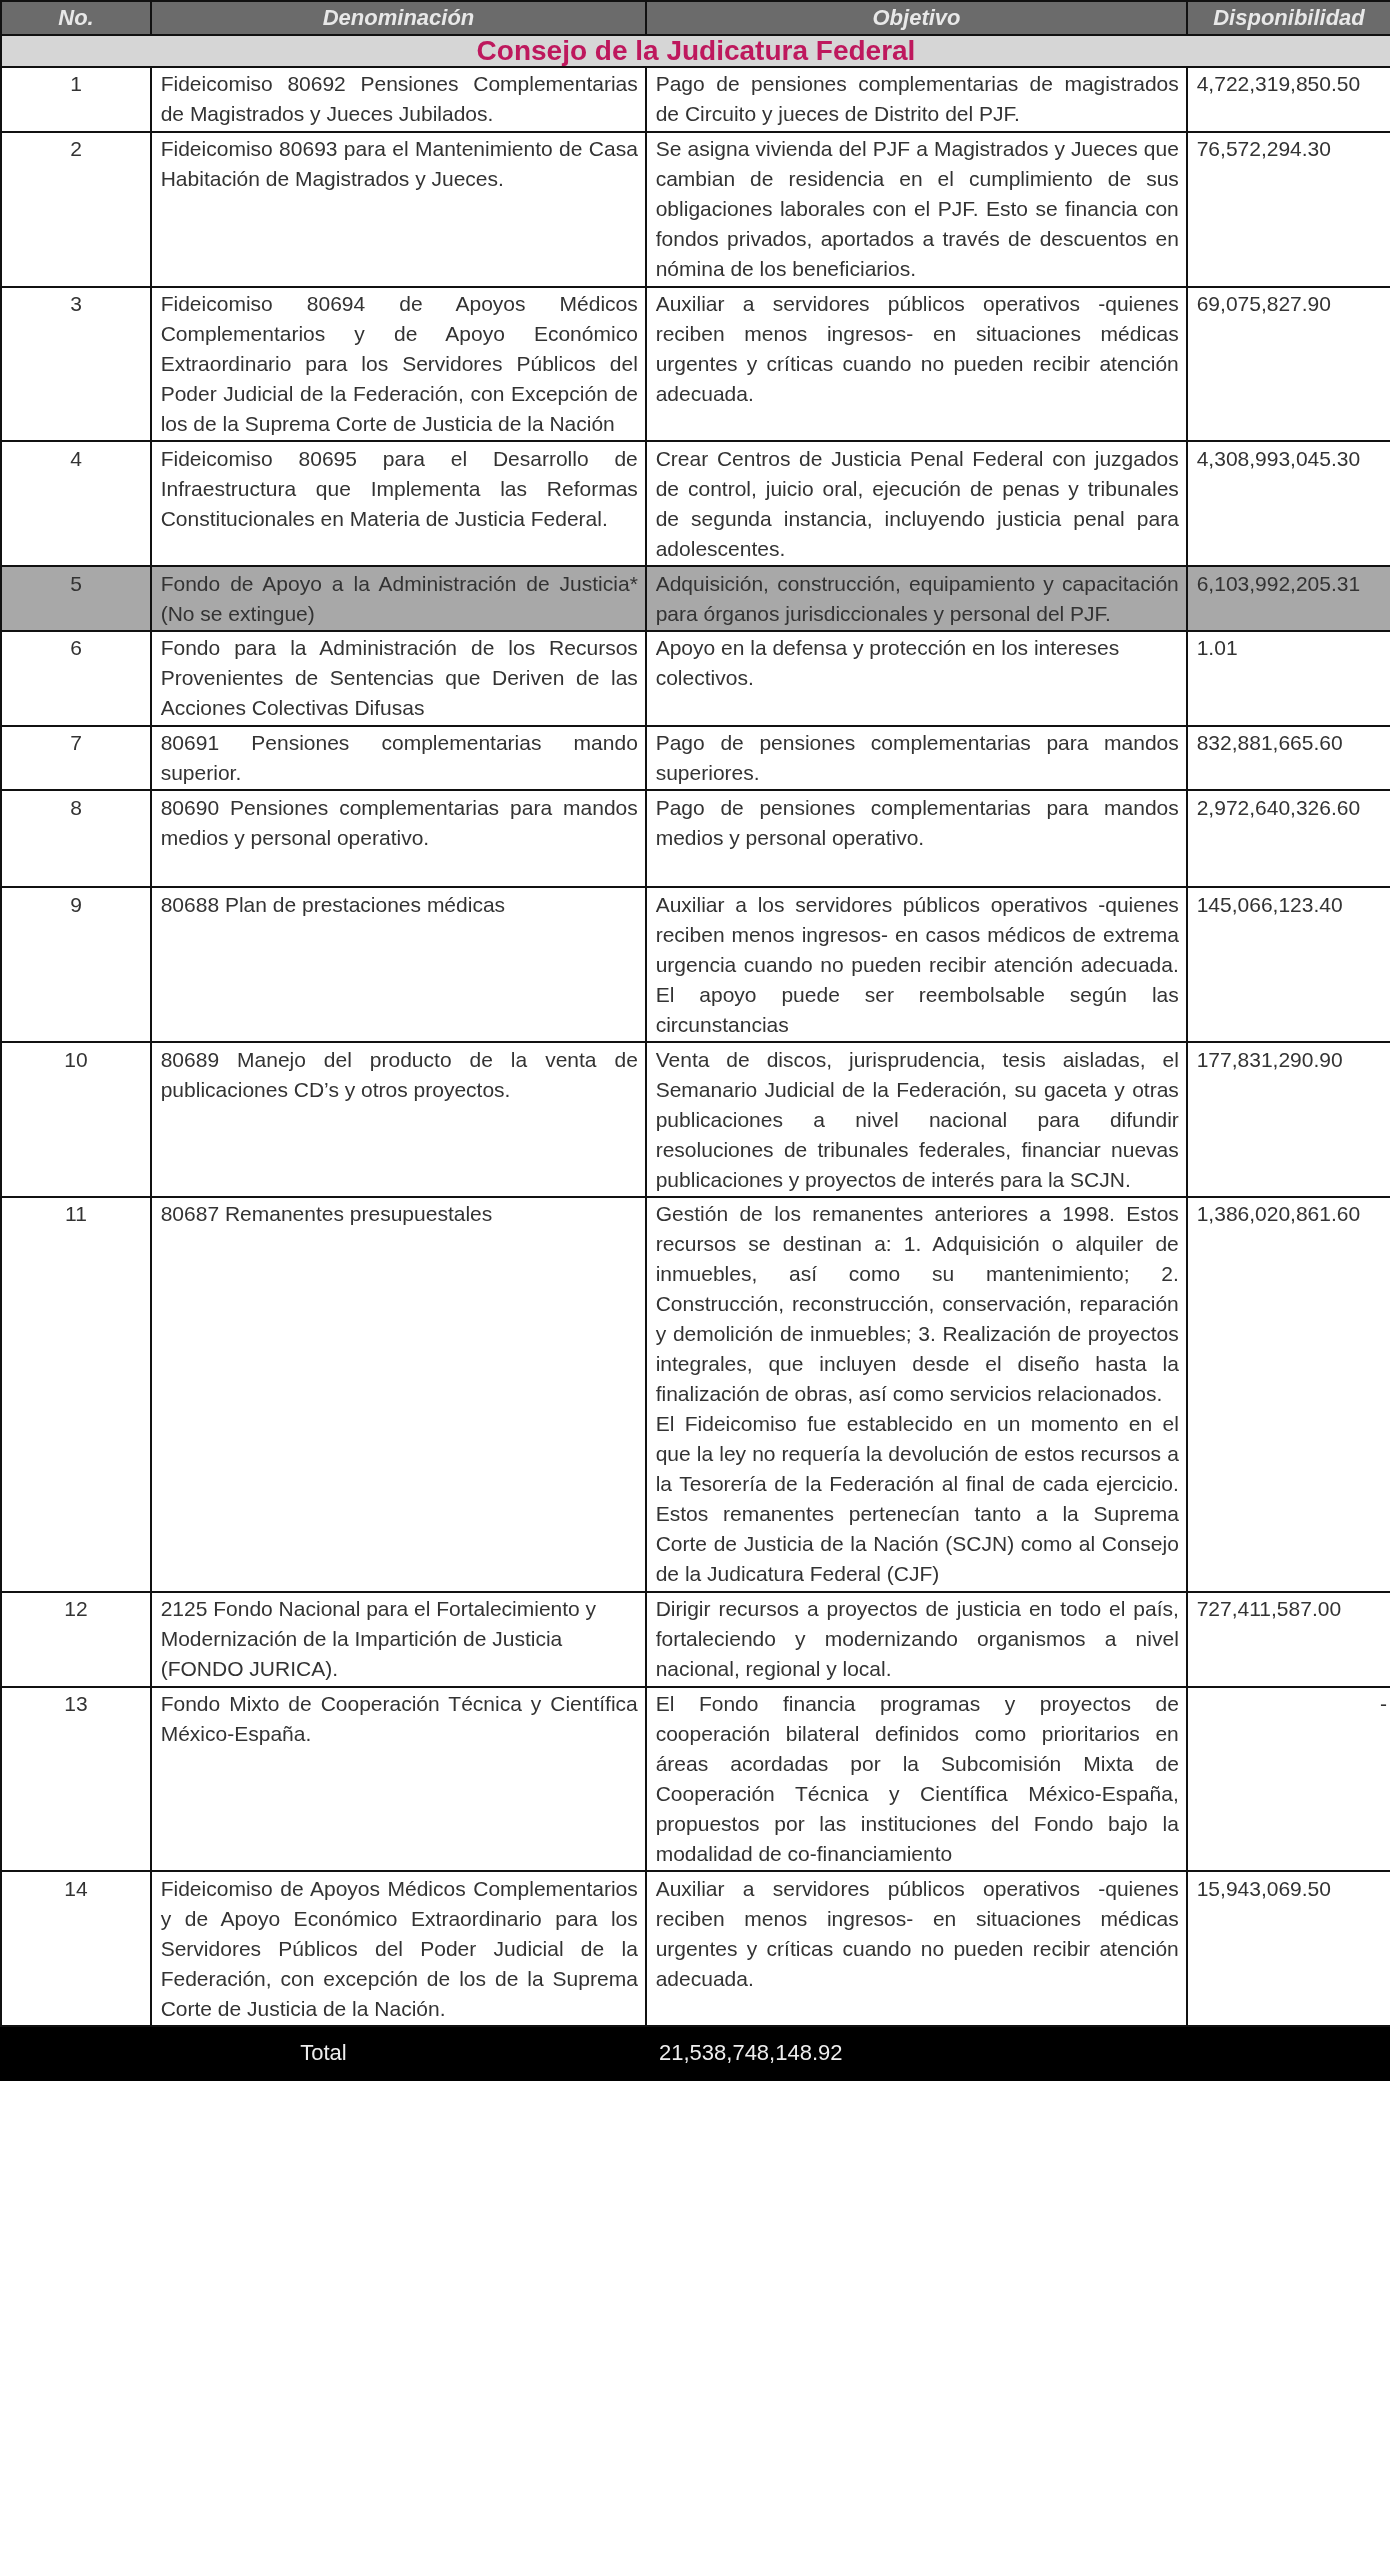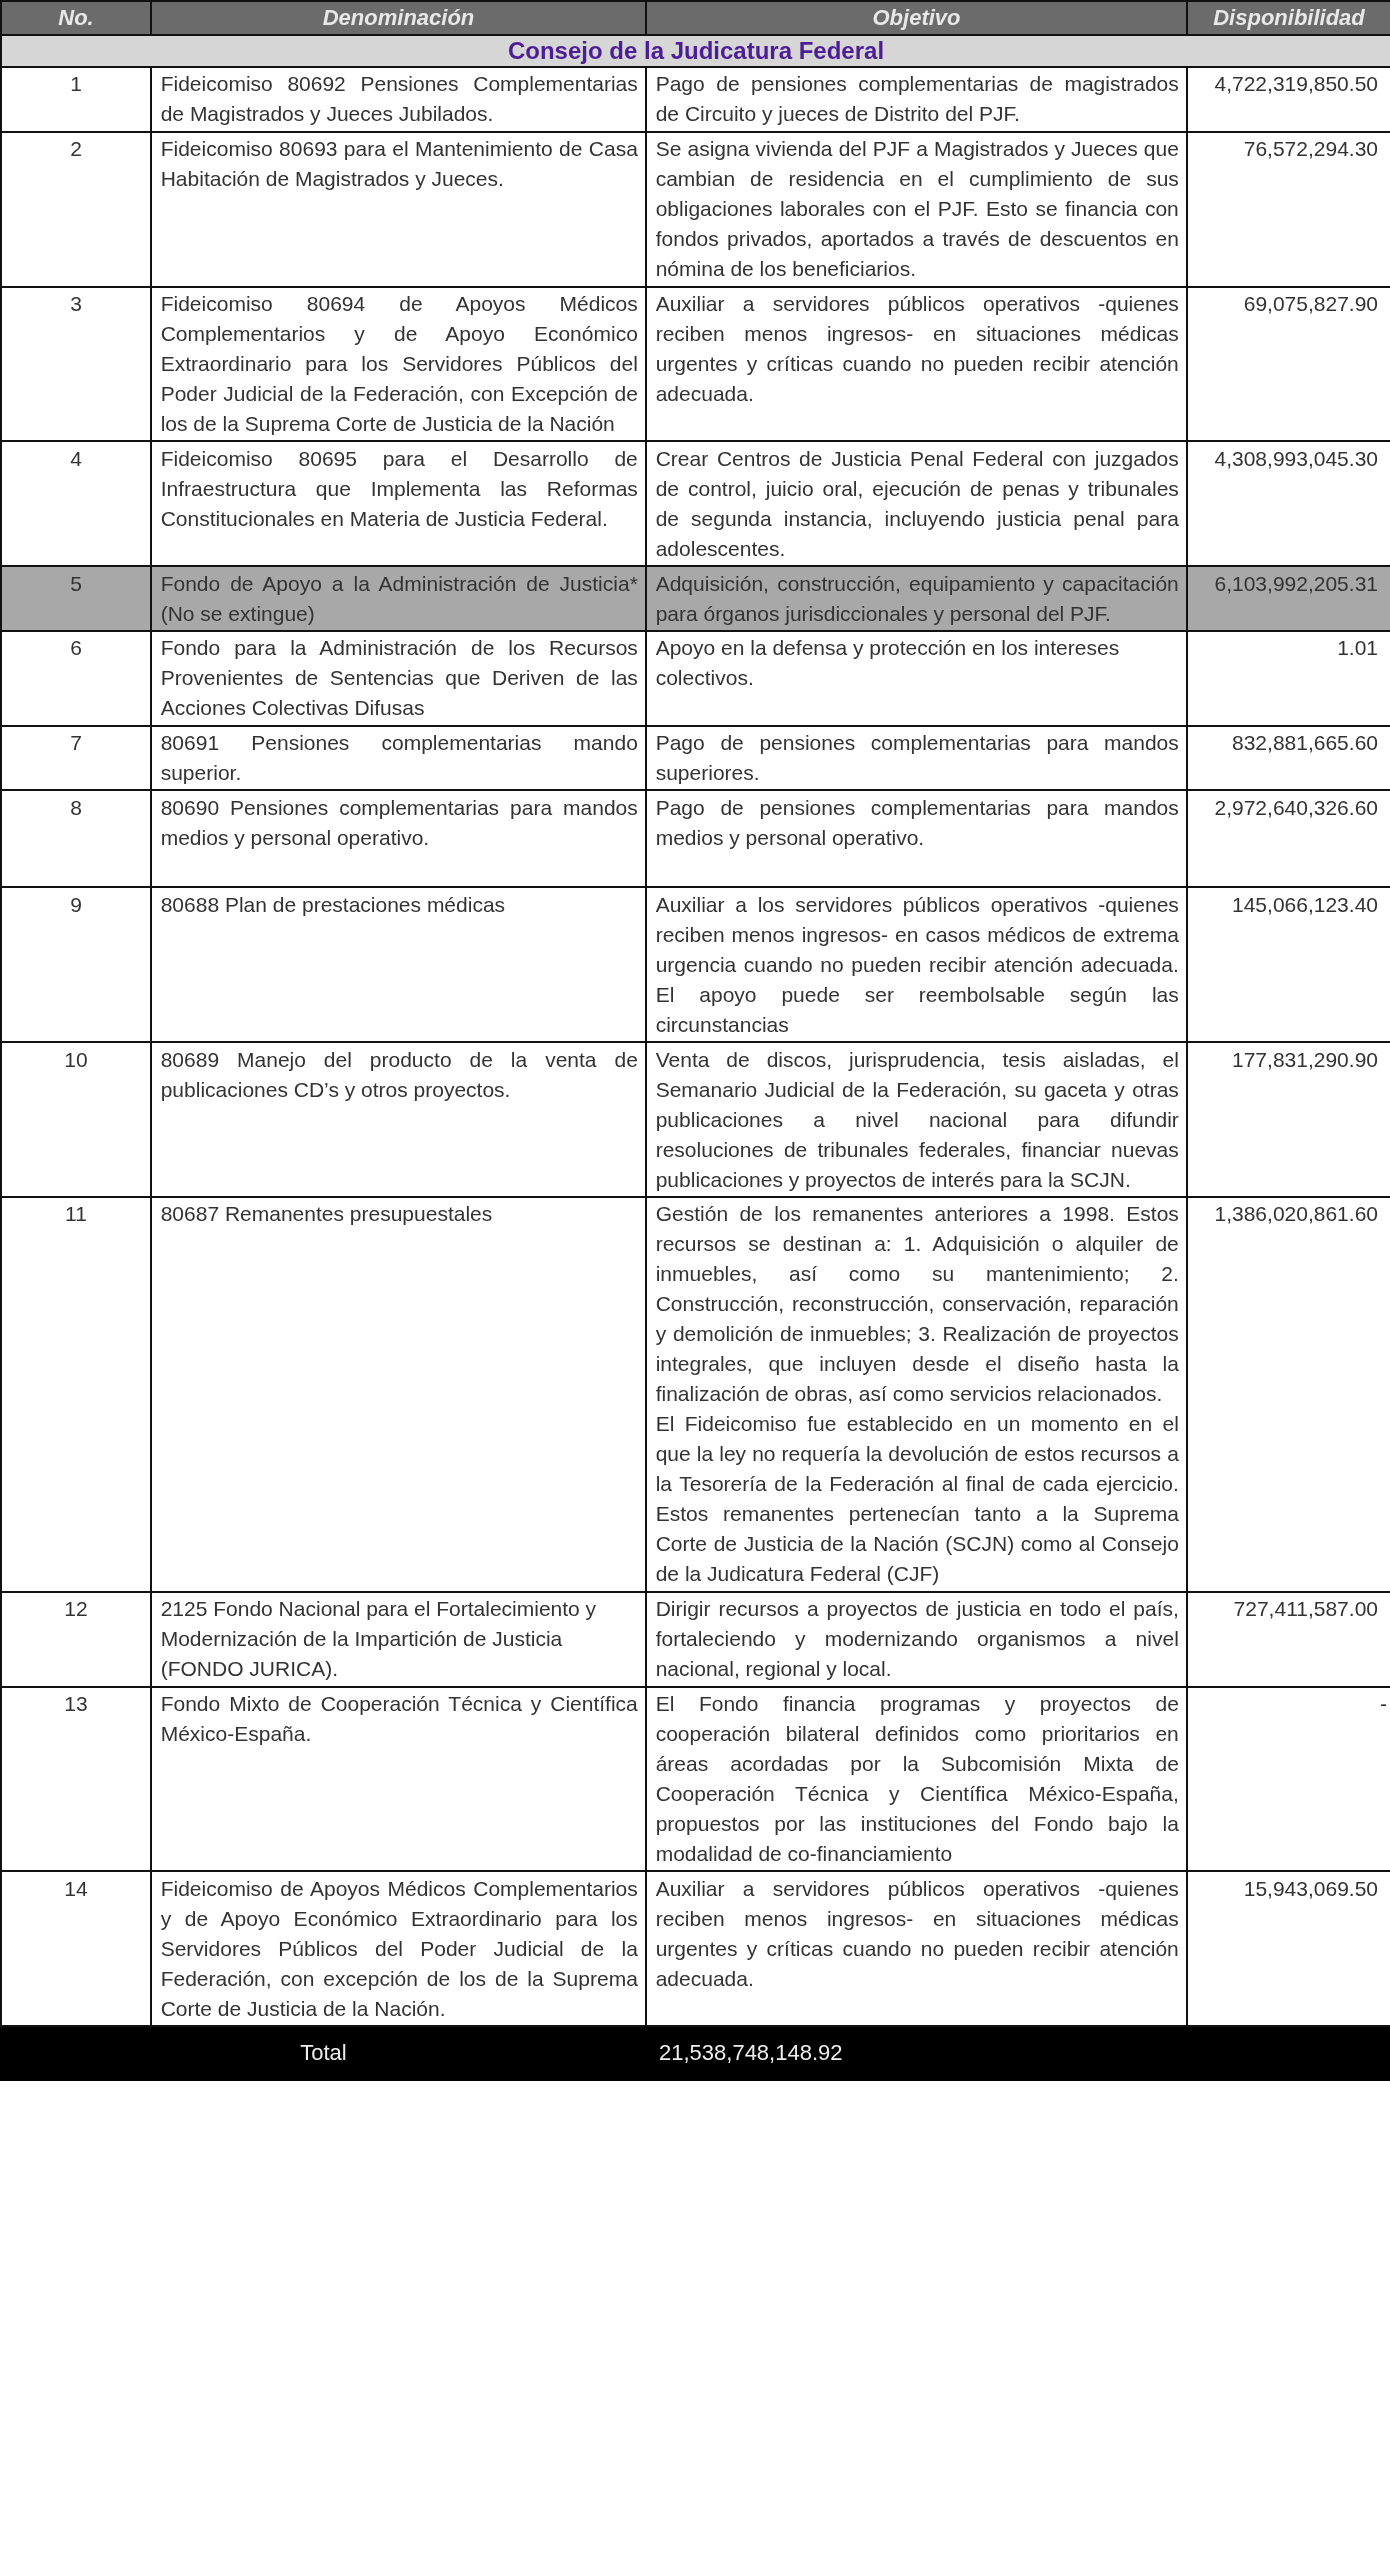--- a/index.html
+++ b/index.html
@@ -8,27 +8,27 @@
   col.c-no { width:150px; }
   col.c-den { width:495px; }
   col.c-obj { width:541px; }
   col.c-disp { width:204px; }
   th, td { border:2.9px solid #111; vertical-align:top; }
   thead th {
     background:#6b6b6b; color:#e8e8e8; font-weight:bold; font-size:22px;
     height:32px; padding:0; text-align:center; vertical-align:middle;font-style:italic;
   }
   tr.section td {
-    background:#d6d6d6; color:#4c1d95; font-weight:bold; font-size:24px;
+    background:#d6d6d6; color:#be185d; font-weight:bold; font-size:28px;
     text-align:center; height:26px; padding:0; vertical-align:middle;
   }
   tbody td { font-size:21px; line-height:30px; padding:1.4px 7.2px 1.4px 8.7px; }
   td.no { text-align:center; padding:1.4px 0; }
   td.den, td.obj { text-align:justify;margin-left:16px; }
-  td.disp { text-align:right; padding-right:12px; }
+  td.disp { text-align:left; padding-right:3px; }
   td.disp.dash { text-align:right; padding-right:2.9px; }
   tr.highlight td { background:#a8a8a8; }
   tr.total td { background:#000; color:#eee; border-color:#000; font-size:22px; line-height:27.5px; padding:12px; vertical-align:middle; }
   tr.total td.total-label { text-align:center; }
   tr.total td.total-value { padding-right:4.3px; }
 </style>
 </head>
 <body>
 
 <table>

